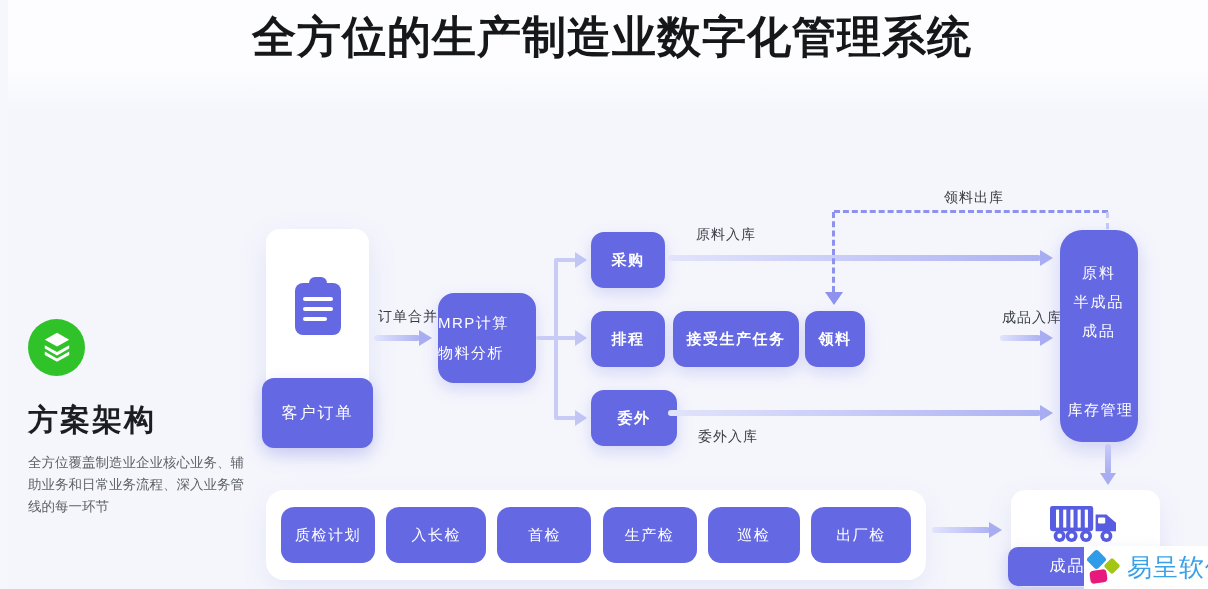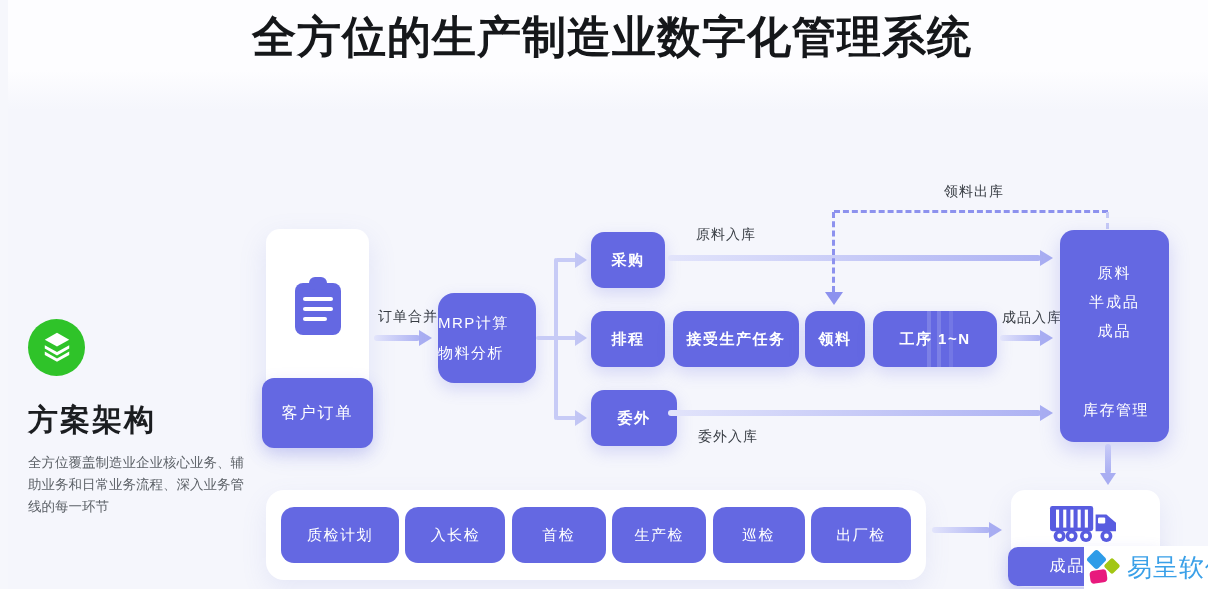--- a/index.html
+++ b/index.html
@@ -78,22 +78,22 @@
   }
   
   .mrp { position:absolute; left:430px; top:293px; width:98px; height:90px;
     background:#6468e2; border-radius:16px; color:#fff;
     display:flex; flex-direction:column; align-items:flex-start; justify-content:center;
     font-size:15px; line-height:30px; letter-spacing:1.5px; font-weight:500;
     box-shadow:0 6px 16px rgba(100,104,226,.22); }
   
   .stripe { position:absolute; top:0; bottom:0; width:4px; background:rgba(255,255,255,.16); }
   
-  .inventory { position:absolute; left:1052px; top:230px; width:109px; height:212px;
-    background:#6468e2; border-radius:14px; color:#fff;
+  .inventory { position:absolute; left:1052px; top:230px; width:78px; height:212px;
+    background:#6468e2; border-radius:22px; color:#fff;
     box-shadow:0 8px 20px rgba(100,104,226,.25); }
   .inv-items { position:absolute; top:28px; left:0; right:0; text-align:center;
     font-size:15px; line-height:29px; letter-spacing:2px; font-weight:500; }
   .inv-footer { position:absolute; bottom:22px; left:3px; right:0; text-align:center;
     font-size:15px; letter-spacing:1.5px; font-weight:500; }
   
   .quality-panel { position:absolute; left:258px; top:490px; width:660px; height:90px;
     background:#fff; border-radius:18px; box-shadow:0 10px 26px rgba(120,130,215,.12);
     display:flex; align-items:center; justify-content:space-between; padding:0 15px; }
   .qbox { height:56px; background:#6468e2; color:#fff; border-radius:13px;
@@ -164,63 +164,57 @@
   <div class="barrow" style="left:549px; top:416px; width:19px;">
       <span class="ah"></span>
     </div>
 
   <div class="pbox" style="left:583px; top:232px; width:74px; height:56px;">采购</div>
   <div class="pbox" style="left:583px; top:311px; width:74px; height:56px;">排程</div>
   <div class="pbox" style="left:583px; top:390px; width:86px; height:56px;">委外</div>
 
   <div class="pbox" style="left:665px; top:311px; width:126px; height:56px;">接受生产任务</div>
   <div class="pbox" style="left:797px; top:311px; width:60px; height:56px;">领料</div>
-  <div class="pbox" style="left:865px; top:311px; width:124px; height:56px; overflow:hidden;">
-    <div class="stripe" style="left:54px;"></div>
-    <div class="stripe" style="left:64px;"></div>
-    <div class="stripe" style="left:76px; background:rgba(255,255,255,.10);"></div>
-    <span style="position:relative;">工序 1~N</span>
-  </div>
 
   <div class="flabel" style="left:688px; top:226px;">原料入库</div>
   <div class="harrow" style="left:660px; top:255px; width:373px;">
       <span class="ah"></span>
     </div>
 
   <div class="flabel" style="left:994px; top:309px;">成品入库</div>
   <div class="harrow" style="left:992px; top:335px; width:41px;">
       <span class="ah"></span>
     </div>
 
   <div class="flabel" style="left:690px; top:428px;">委外入库</div>
   <div class="harrow" style="left:660px; top:410px; width:373px;">
       <span class="ah"></span>
     </div>
 
-  <div class="flabel" style="left:936px; top:183px;">领料出库</div>
+  <div class="flabel" style="left:936px; top:189px;">领料出库</div>
   <div class="dash-h" style="left:826px; top:210px; width:274px;"></div>
   <div class="dash-v" style="left:824px; top:212px; height:80px;"></div>
   <div class="dash-head" style="left:817px; top:292px;"></div>
   <div class="dash-v-light" style="left:1098px; top:212px; height:17px;"></div>
 
   <div class="inventory">
     <div class="inv-items">
       <div>原料</div>
       <div>半成品</div>
       <div>成品</div>
     </div>
     <div class="inv-footer">库存管理</div>
   </div>
 
   <div class="varrow" style="left:1097px; top:444px; height:30px;">
       <span class="ah"></span>
     </div>
 
   <div class="quality-panel">
-    <div class="qbox" style="width:118px;">质检计划</div>
+    <div class="qbox" style="width:94px;">质检计划</div>
     <div class="qbox" style="width:100px;">入长检</div>
     <div class="qbox" style="width:94px;">首检</div>
     <div class="qbox" style="width:94px;">生产检</div>
     <div class="qbox" style="width:92px;">巡检</div>
     <div class="qbox" style="width:100px;">出厂检</div>
   </div>
 
   <div class="harrow" style="left:924px; top:527px; width:58px;">
       <span class="ah"></span>
     </div>

